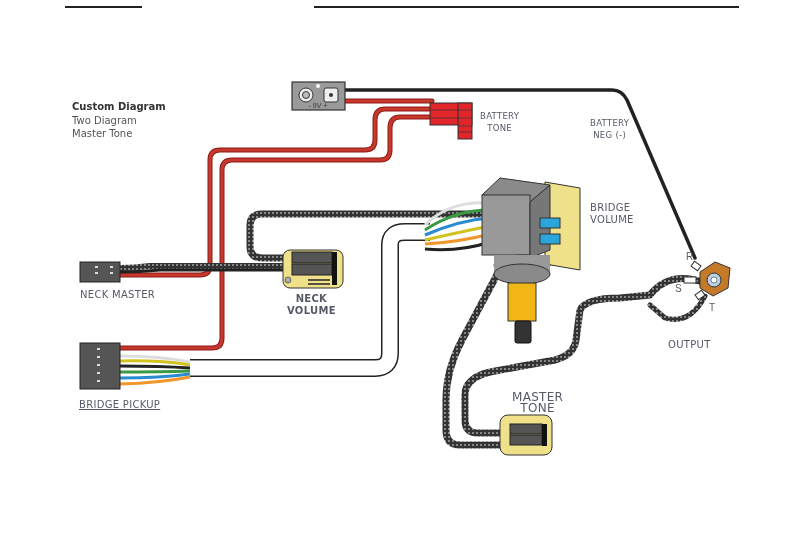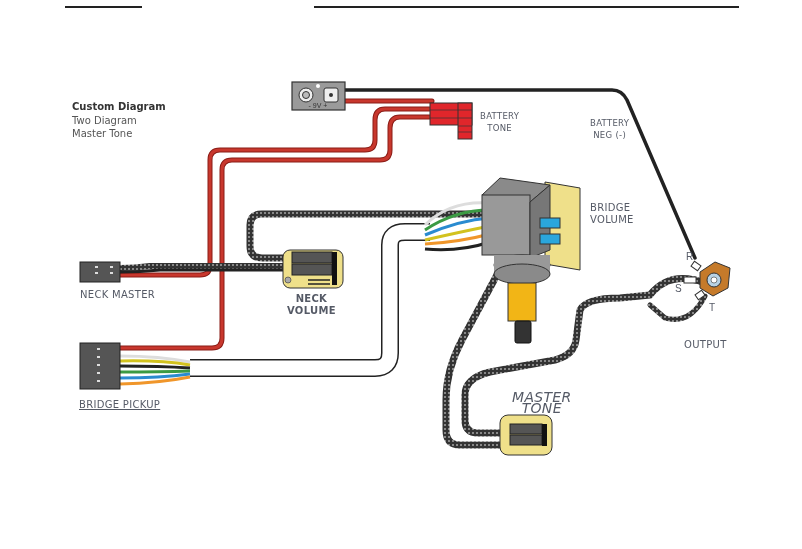--- a/index.html
+++ b/index.html
@@ -165,17 +165,17 @@
 <div class="label left" style="left:590px;top:202px;">
   <div>BRIDGE</div>
   <div>VOLUME</div>
 </div>
 <div class="label left" style="left:80px;top:289px;">NECK MASTER</div>
 <div class="label" style="left:287px;top:293px;font-weight:bold;">
   <div>NECK</div>
   <div>VOLUME</div>
 </div>
 <div class="label left" style="left:79px;top:399px;text-decoration:underline;">BRIDGE PICKUP</div>
-<div class="label" style="left:512px;top:392px;font-size:14px;line-height:11px;font-style:italic;">
+<div class="label" style="left:512px;top:392px;font-size:12px;line-height:11px;">
   <div>MASTER</div>
   <div>TONE</div>
 </div>
-<div class="label" style="left:684px;top:339px;">OUTPUT</div>
+<div class="label" style="left:668px;top:339px;">OUTPUT</div>
 
 </body></html>

